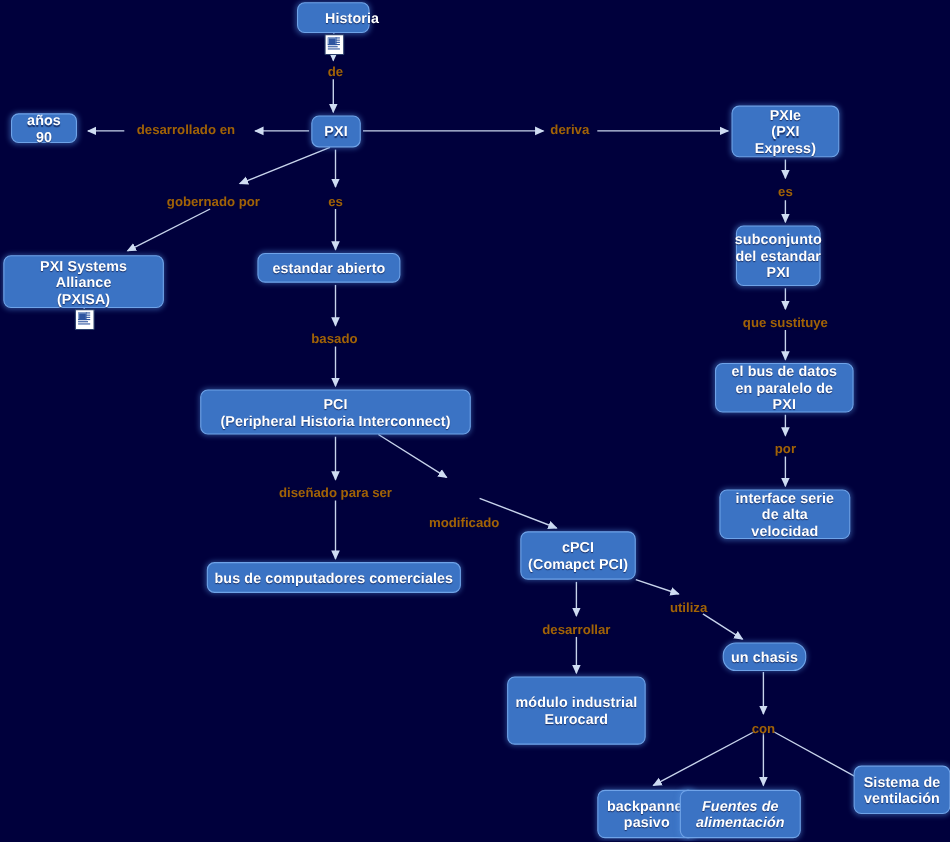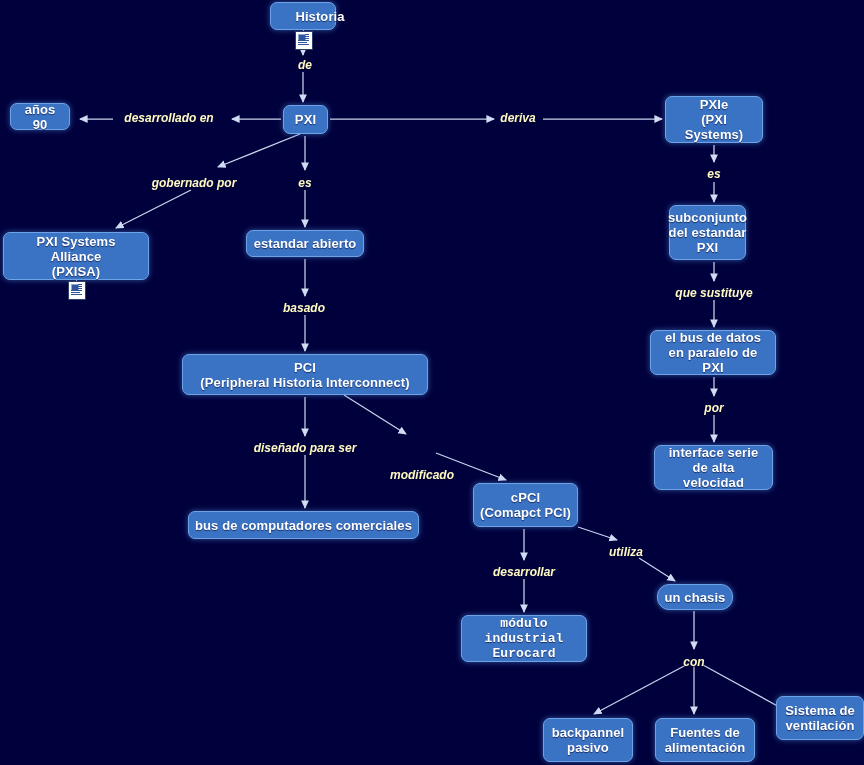--- a/index.html
+++ b/index.html
@@ -39,30 +39,29 @@
     font-size: 13px;
     line-height: 15px;
     letter-spacing: 0.1px;
     box-shadow: 0 0 5px 1px rgba(80,140,220,0.45);
     text-shadow: 0 1px 1px rgba(0,0,40,0.6);
     padding: 2px 6px;
     z-index: 3;
   }
   .link-label {
     position: absolute;
-    color: #fef9c3;
+    color: #a16207;
     font-size: 12px;
     font-weight: bold;
     line-height: 13px;
     white-space: nowrap;
     text-align: center;
     transform: translateX(-50%);
     z-index: 4;
     text-shadow: 0 1px 2px rgba(0,0,50,0.95);
-    font-style: italic;
   }
   .doc-icon {
     position: absolute;
     width: 16px;
     height: 17px;
     background: #ffffff;
     border: 1px solid #2b3f6b;
     border-radius: 1px;
     z-index: 5;
     overflow: hidden;
@@ -175,52 +174,52 @@
         <div class="topline"></div>
         <div class="lines">
           <i></i>
           <i></i>
           <i></i>
         </div>
       </div>
       <div class="node" style="left: 10px; top: 103px; width: 60px; height: 27px; white-space: pre-line;">años 90</div>
       <div class="node" style="left: 283px; top: 105px; width: 45px; height: 29px; white-space: pre-line;">PXI</div>
       <div class="node" style="left: 665px; top: 96px; width: 98px; height: 47px; white-space: pre-line;">PXIe
-(PXI Systems)</div>
+(PXI Express)</div>
       <div class="node" style="left: 3px; top: 232px; width: 146px; height: 48px; white-space: pre-line;">PXI Systems Alliance
 (PXISA)</div>
       <div class="doc-stem" style="left: 76px; top: 277px; height: 6px;"></div>
       <div class="doc-icon" style="left: 68px; top: 281px;">
         <div class="thumb"></div>
         <div class="topline"></div>
         <div class="lines">
           <i></i>
           <i></i>
           <i></i>
         </div>
       </div>
-      <div class="node" style="left: 246px; top: 230px; width: 118px; height: 27px; white-space: pre-line;">estandar abierto</div>
+      <div class="node" style="left: 234px; top: 230px; width: 130px; height: 27px; white-space: pre-line;">estandar abierto</div>
       <div class="node" style="left: 669px; top: 205px; width: 77px; height: 55px; white-space: pre-line;">subconjunto
 del estandar
 PXI</div>
       <div class="node" style="left: 182px; top: 354px; width: 246px; height: 41px; white-space: pre-line;">PCI
 (Peripheral Historia Interconnect)</div>
       <div class="node" style="left: 650px; top: 330px; width: 126px; height: 45px; white-space: pre-line;">el bus de datos
 en paralelo de PXI</div>
       <div class="node" style="left: 654px; top: 445px; width: 119px; height: 45px; white-space: pre-line;">interface serie
 de alta velocidad</div>
       <div class="node" style="left: 473px; top: 483px; width: 105px; height: 44px; white-space: pre-line;">cPCI
 (Comapct PCI)</div>
       <div class="node" style="left: 188px; top: 511px; width: 231px; height: 28px; white-space: pre-line;">bus de computadores comerciales</div>
-      <div class="node" style="left: 461px; top: 615px; width: 126px; height: 47px; white-space: pre-line; font-family: Liberation Mono, monospace;">módulo industrial
+      <div class="node" style="left: 461px; top: 615px; width: 126px; height: 62px; white-space: pre-line;">módulo industrial
 Eurocard</div>
       <div class="node" style="left: 657px; top: 584px; width: 76px; height: 26px; white-space: pre-line; border-radius: 12px;">un chasis</div>
       <div class="node" style="left: 543px; top: 718px; width: 90px; height: 44px; white-space: pre-line;">backpannel
 pasivo</div>
-      <div class="node" style="left: 655px; top: 718px; width: 100px; height: 44px; white-space: pre-line;">Fuentes de
+      <div class="node" style="left: 618px; top: 718px; width: 110px; height: 44px; white-space: pre-line; font-style: italic;">Fuentes de
 alimentación</div>
       <div class="node" style="left: 776px; top: 696px; width: 88px; height: 44px; white-space: pre-line;">Sistema de
 ventilación</div>
     </div>
   <div id="labels">
       <div class="link-label" style="left: 305px; top: 59px;">de</div>
       <div class="link-label" style="left: 169px; top: 112px;">desarrollado en</div>
       <div class="link-label" style="left: 518px; top: 112px;">deriva</div>
       <div class="link-label" style="left: 194px; top: 177px;">gobernado por</div>
       <div class="link-label" style="left: 305px; top: 177px;">es</div>

